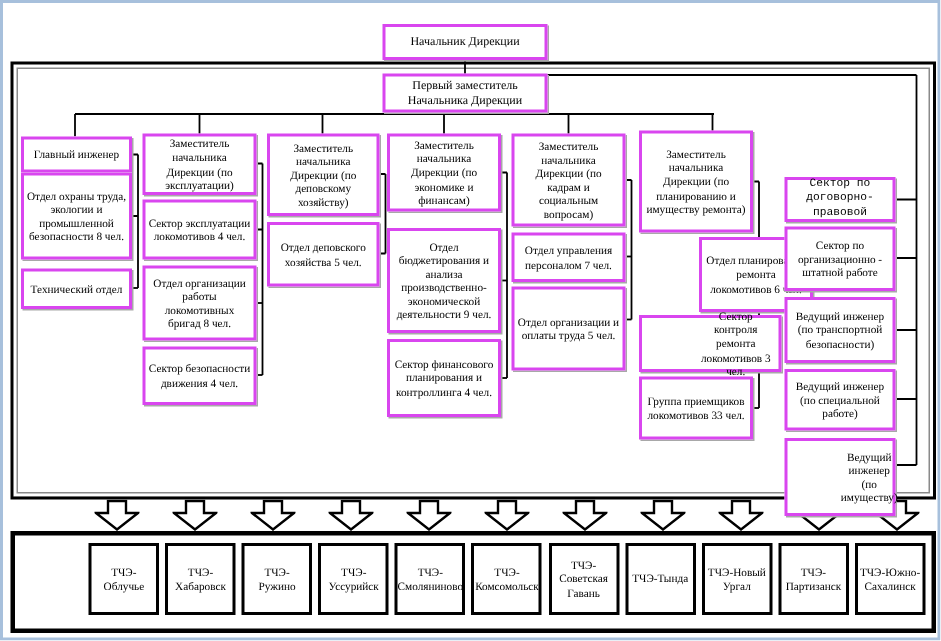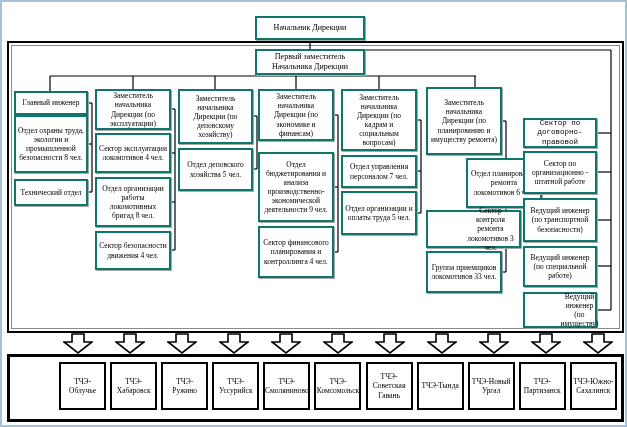--- a/index.html
+++ b/index.html
@@ -22,21 +22,21 @@
     display:flex;justify-content:space-evenly;align-items:flex-start;
     padding-top:5px;
   }
   #arrow-band{
     left:5px;top:330px;width:617px;height:22px;
     display:flex;justify-content:space-evenly;align-items:center;
   }
   .arrow-cell{flex:1;display:flex;justify-content:center;align-items:center;}
   .obox{
     position:absolute;box-sizing:border-box;
-    border:2px solid #0f766e;background:#fff;
+    border:2px solid #d946ef;background:#fff;
     display:flex;align-items:center;justify-content:center;
     text-align:center;font-size:7.5px;line-height:1.22;
     padding:1px 2px;box-shadow:1px 1px 0 #a8a8a8;
   }
   .obox.toplevel{font-size:8px;z-index:3;}
   .depot-box{
     box-sizing:border-box;width:47px;height:48px;
     border:2px solid #000;background:#fff;
     display:flex;align-items:center;justify-content:center;
     text-align:center;font-size:7.5px;line-height:1.25;
@@ -113,32 +113,32 @@
 
   <div class="obox" style="left:176px;top:87px;width:75px;height:55px;">Заместитель начальника Дирекции (по деповскому хозяйству)</div>
   <div class="obox" style="left:176px;top:146px;width:75px;height:43px;">Отдел деповского хозяйства 5 чел.</div>
 
   <div class="obox" style="left:256px;top:87px;width:76px;height:52px;">Заместитель начальника Дирекции (по экономике и финансам)</div>
   <div class="obox" style="left:256px;top:150px;width:76px;height:70px;">Отдел бюджетирования и анализа производственно-экономической деятельности 9 чел.</div>
   <div class="obox" style="left:256px;top:224px;width:76px;height:52px;">Сектор финансового планирования и контроллинга 4 чел.</div>
 
   <div class="obox" style="left:339px;top:87px;width:76px;height:62px;">Заместитель начальника Дирекции (по кадрам и социальным вопросам)</div>
   <div class="obox" style="left:339px;top:153px;width:76px;height:33px;">Отдел управления персоналом 7 чел.</div>
-  <div class="obox" style="left:339px;top:189px;width:76px;height:44px;">Отдел организации и оплаты труда 5 чел.</div>
+  <div class="obox" style="left:339px;top:189px;width:76px;height:56px;">Отдел организации и оплаты труда 5 чел.</div>
 
   <div class="obox" style="left:424px;top:85px;width:76px;height:68px;">Заместитель начальника Дирекции (по планированию и имуществу ремонта)</div>
   <div class="obox" style="left:424px;top:156px;width:76px;height:50px;margin-left:40px;">Отдел планирования ремонта локомотивов 6 чел.</div>
   <div class="obox" style="left:424px;top:208px;width:95px;height:38px;padding-left:36px;">Сектор контроля ремонта локомотивов 3 чел.</div>
   <div class="obox" style="left:424px;top:249px;width:76px;height:42px;">Группа приемщиков локомотивов 33 чел.</div>
 
   <div class="obox" style="left:521px;top:116px;width:74px;height:30px;font-family:Liberation Mono, monospace;">Сектор по договорно-правовой</div>
   <div class="obox" style="left:521px;top:149px;width:74px;height:43px;">Сектор по организационно - штатной работе</div>
   <div class="obox" style="left:521px;top:196px;width:74px;height:44px;">Ведущий инженер (по транспортной безопасности)</div>
   <div class="obox" style="left:521px;top:244px;width:74px;height:41px;">Ведущий инженер (по специальной работе)</div>
-  <div class="obox" style="left:521px;top:290px;width:74px;height:36px;padding-left:41px;">Ведущий инженер (по имуществу)</div>
+  <div class="obox" style="left:521px;top:290px;width:74px;height:52px;padding-left:41px;">Ведущий инженер (по имуществу)</div>
 
   <div class="panel" id="arrow-band">
     <div class="arrow-cell">
         <svg width="30" height="21" viewBox="0 0 30 21">
           <polygon points="9,1 21,1 21,9 29,9 15,20 1,9 9,9" fill="#fff" stroke="#000" stroke-width="1.6"></polygon>
         </svg>
       </div>
     <div class="arrow-cell">
         <svg width="30" height="21" viewBox="0 0 30 21">
           <polygon points="9,1 21,1 21,9 29,9 15,20 1,9 9,9" fill="#fff" stroke="#000" stroke-width="1.6"></polygon>

